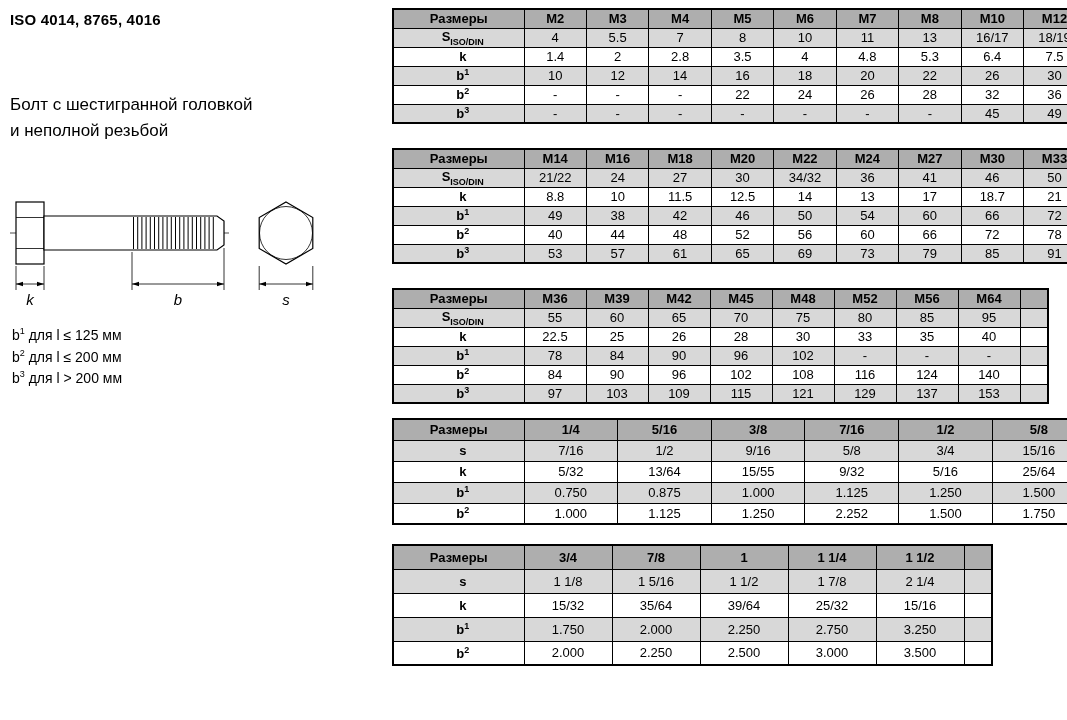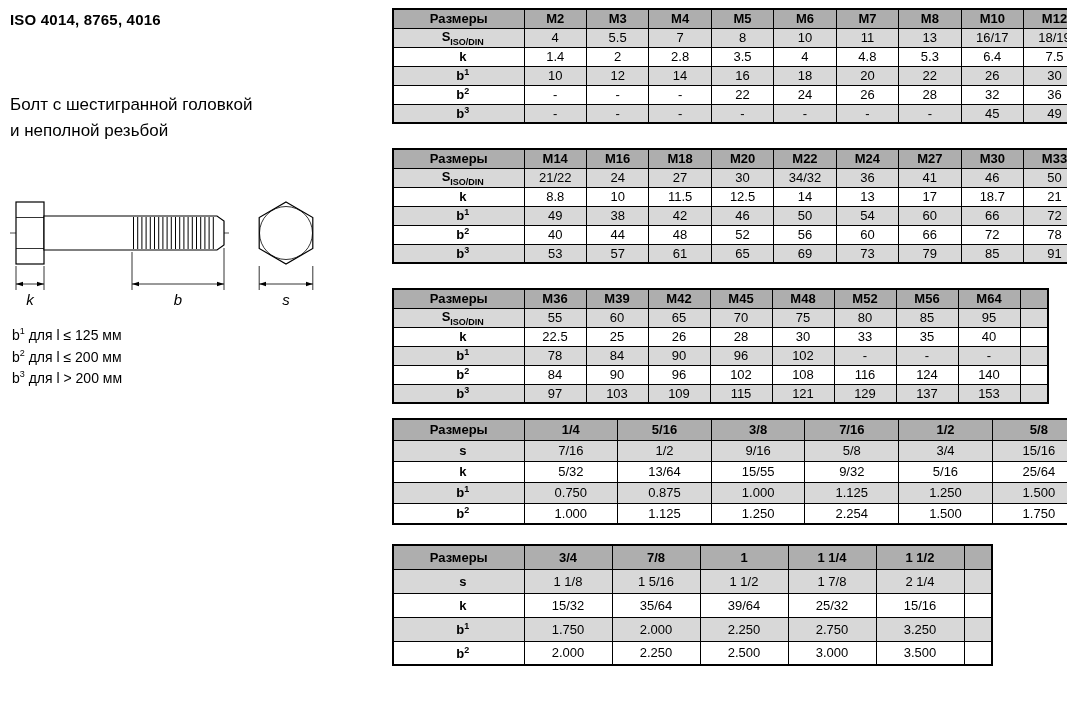--- a/index.html
+++ b/index.html
@@ -402,21 +402,21 @@
           <td>1.000</td>
           <td>1.125</td>
           <td>1.250</td>
           <td>1.500</td>
         </tr>
         <tr>
           <td class="rowlabel"><span>b</span><sup>2</sup></td>
           <td>1.000</td>
           <td>1.125</td>
           <td>1.250</td>
-          <td>2.254</td>
+          <td>2.252</td>
           <td>1.500</td>
           <td>1.750</td>
         </tr>
       </tbody>
     </table>
   <table class="t4">
     <colgroup>
         <col class="c-label">
         <col span="5" class="c-i2">
         <col class="c-empty">

